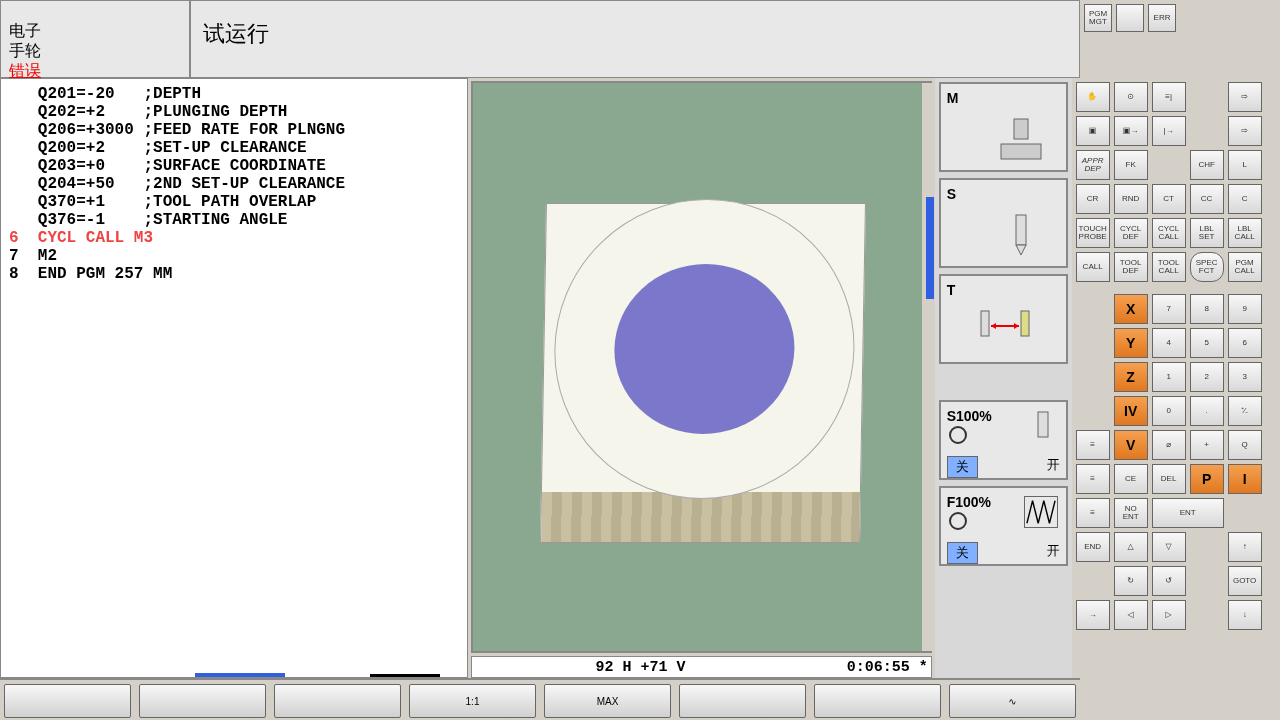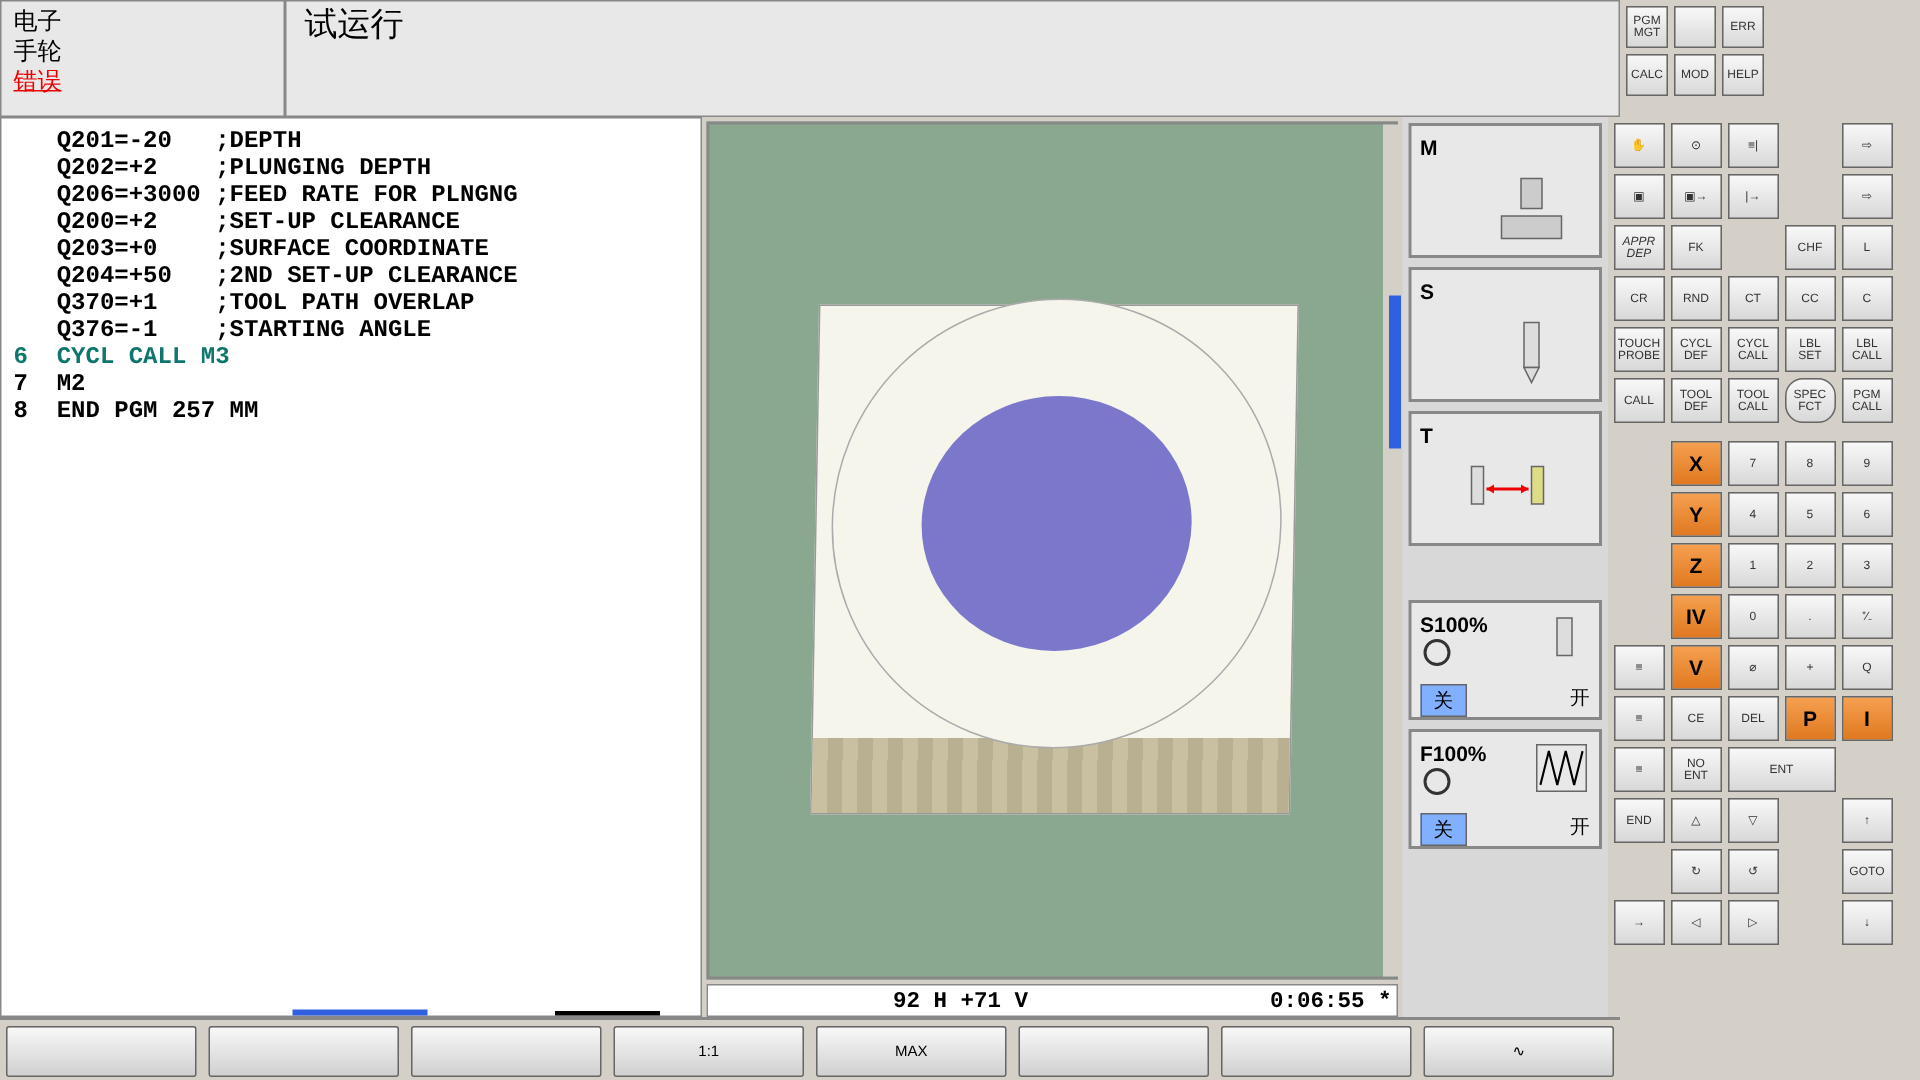--- a/index.html
+++ b/index.html
@@ -1,27 +1,27 @@
 <!DOCTYPE html>
 <html><head>
 <meta charset="utf-8">
 <style>
 * { box-sizing: border-box; margin: 0; padding: 0; }
 body { width: 1280px; height: 720px; font-family: Arial, sans-serif; font-size: 12px; background: #d4d0c8; overflow: hidden; position: relative; }
 .top-row { display: flex; height: 78px; }
-.mode-box { width: 190px; background: #e8e8e8; border: 1px solid #888; padding: 4px 8px; line-height: 20px; font-size: 16px; }
+.mode-box { width: 190px; background: #e8e8e8; border: 1px solid #888; padding: 20px 8px; line-height: 20px; font-size: 16px; }
 .mode-box .red { color: #e00; text-decoration: underline; }
-.title-box { flex: 1; background: #e8e8e8; border: 1px solid #888; padding: 0 12px; font-size: 22px; font-family: Liberation Serif, serif; }
+.title-box { flex: 1; background: #e8e8e8; border: 1px solid #888; padding: 18px 12px; font-size: 22px; font-family: Liberation Serif, serif; }
 .right-keys { width: 200px; padding: 4px; }
 .key-row { display: flex; gap: 4px; margin-bottom: 4px; justify-content: flex-start; }
 .key { width: 28px; height: 28px; background: linear-gradient(#f8f8f8,#d8d8d8); border: 1px solid #666; display: flex; align-items: center; justify-content: center; font-size: 8px; text-align: center; line-height: 1; cursor: pointer; color: #333; }
 .key.orange { background: linear-gradient(#f5a050,#e07820); color: #000; font-weight: bold; font-size: 14px; }
 .middle { display: flex; height: 600px; }
 .code-area { width: 472px; background: #fff; border: 1px solid #888; font-family: 'Courier New', monospace; font-size: 16px; font-weight: bold; padding: 6px 8px; line-height: 18px; white-space: pre; overflow: hidden; }
-.code-line.blue { color: #0f766e; }
+.code-line.blue { color: #ef4444; }
 .viewport-area { width: 470px; display: flex; flex-direction: column; }
 .viewport { flex: 1; background: #8aa890; border: 2px solid #888; position: relative; margin: 3px; }
 .scroll-v { width: 12px; position: absolute; right: -4px; top: 0; bottom: 0; background: #d4d0c8; }
 .scroll-thumb { position: absolute; right: 0; width: 8px; top: 20%; height: 18%; background: #3060e0; }
 .work { position: absolute; left: 70px; top: 120px; width: 320px; height: 340px; background: #f5f5ec; border: 1px solid #999; transform: skewX(-1deg); }
 .circle-out { position: absolute; left: 10px; top: -5px; width: 300px; height: 300px; border-radius: 50%; border: 1px solid #aaa; background: #f5f5ec; }
 .circle-in { position: absolute; left: 50%; top: 50%; width: 180px; height: 170px; border-radius: 50%; background: #7b78cc; transform: translate(-50%,-50%); }
 .work-bottom { position: absolute; left: 0; right: 0; bottom: 0; height: 50px; background: repeating-linear-gradient(90deg,#c8c0a0 0,#c8c0a0 10px,#b8b090 10px,#b8b090 20px); }
 .status-line { height: 22px; background: #fff; border: 1px solid #888; font-family: 'Courier New', monospace; font-weight: bold; font-size: 15px; padding: 2px 3px; display: flex; justify-content: space-between; margin: 0 3px; }
 .side-panels { width: 138px; padding: 4px; background: #d8d8d8; }
@@ -50,25 +50,20 @@
   <div class="title-box">
     <span>试运行</span>
   </div>
   <div class="right-keys">
     <div class="key-row">
       <div class="key">PGM
 MGT</div>
       <div class="key"></div>
       <div class="key">ERR</div>
     </div>
-    <div class="key-row">
-      <div class="key">CALC</div>
-      <div class="key">MOD</div>
-      <div class="key">HELP</div>
-    </div>
   </div>
 </div>
 
 <div class="middle">
   <div class="code-area" id="code-area"><div class="code-line">   Q201=-20   ;DEPTH</div><div class="code-line">   Q202=+2    ;PLUNGING DEPTH</div><div class="code-line">   Q206=+3000 ;FEED RATE FOR PLNGNG</div><div class="code-line">   Q200=+2    ;SET-UP CLEARANCE</div><div class="code-line">   Q203=+0    ;SURFACE COORDINATE</div><div class="code-line">   Q204=+50   ;2ND SET-UP CLEARANCE</div><div class="code-line">   Q370=+1    ;TOOL PATH OVERLAP</div><div class="code-line">   Q376=-1    ;STARTING ANGLE</div><div class="code-line blue">6  CYCL CALL M3</div><div class="code-line">7  M2</div><div class="code-line">8  END PGM 257 MM</div></div>
 
   <div class="viewport-area">
     <div class="viewport">
       <div class="work">
         <div class="work-bottom"></div>

